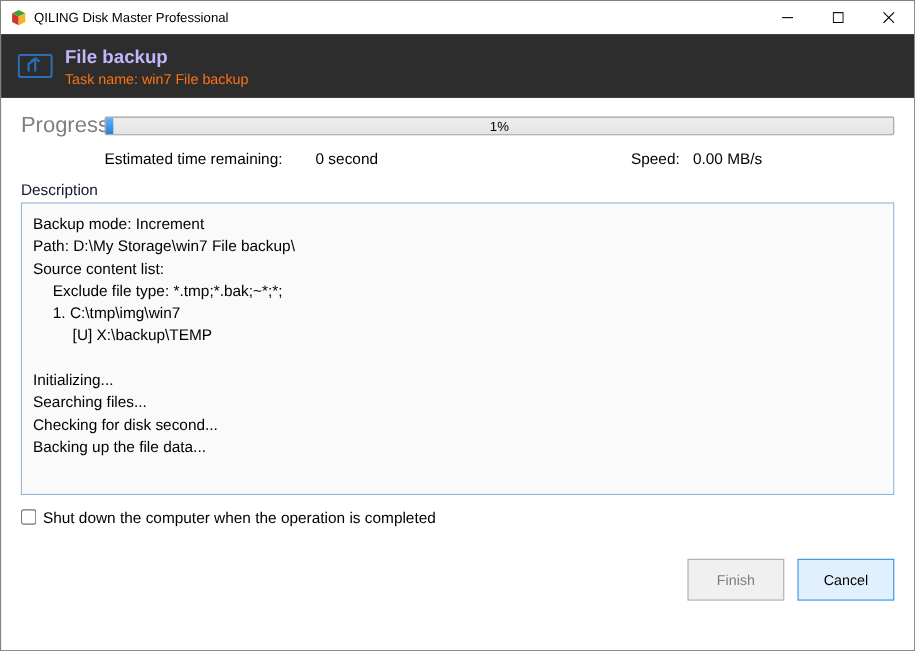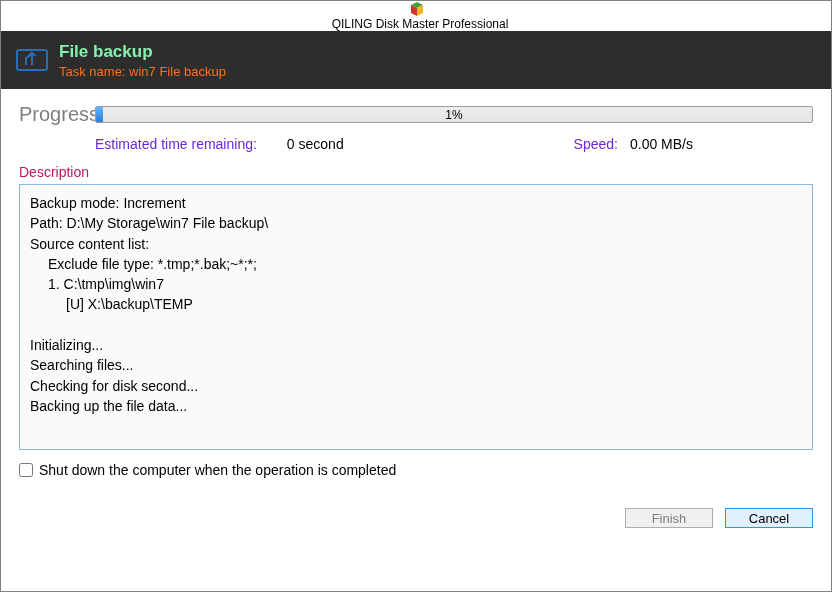--- a/index.html
+++ b/index.html
@@ -1,45 +1,45 @@
 <!DOCTYPE html>
 <html><head>
   <meta charset="utf-8">
   <style>
     * { box-sizing: border-box; margin: 0; padding: 0; font-family: "Segoe UI", Tahoma, sans-serif; }
     body { width: 832px; height: 592px; background: #fff; border: 1px solid #808080; display: flex; flex-direction: column; }
-    .titlebar { height: 30px; display: flex; align-items: center; padding-left: 8px; background: #fff; user-select: none; flex-direction: column; }
+    .titlebar { height: 30px; display: flex; align-items: center; padding-left: 8px; background: #fff; user-select: none; }
     .titlebar .app-icon { width: 16px; height: 16px; margin-right: 6px; }
     .titlebar .title { font-size: 12px; color: #000; }
     .titlebar .win-controls { margin-left: auto; display: flex; }
     .titlebar .win-btn { width: 46px; height: 30px; display: flex; align-items: center; justify-content: center; }
     .titlebar .win-btn svg { width: 10px; height: 10px; }
     .header { background: #2d2d2d; height: 58px; display: flex; align-items: center; padding: 0 14px; }
     .header-icon { width: 34px; height: 34px; margin-right: 10px; display: flex; align-items: center; justify-content: center; }
-    .header-text .main { color: #86efac; font-size: 17px; font-weight: 600; }
+    .header-text .main { color: #c4b5fd; font-size: 17px; font-weight: 600; }
     .header-text .sub { color: #f97316; font-size: 13px; margin-top: 2px; }
     .content { flex: 1; padding: 14px 18px 0 18px; display: flex; flex-direction: column; }
     .progress-row { display: flex; align-items: center; margin-bottom: 10px; }
     .progress-label { width: 76px; color: #7f7f7f; font-size: 20px; }
     .progress-bar { flex: 1; height: 17px; border: 1px solid #9d9d9d; background: linear-gradient(#ededed, #e4e4e4); border-radius: 2px; position: relative; overflow: hidden; }
     .progress-fill { position: absolute; left: 0; top: 0; bottom: 0; width: 1%; background: linear-gradient(#5fb3ff, #2b7ed6); }
     .progress-text { position: absolute; left: 0; right: 0; top: 0; bottom: 0; display: flex; align-items: center; justify-content: center; font-size: 12px; color: #000; }
     .stats-row { display: flex; align-items: center; font-size: 14px; margin-left: 76px; margin-bottom: 12px; }
-    .stats-row .lbl { color: #6d28d9; }
+    .stats-row .lbl { color: #000000; }
     .stats-row .val { color: #000; }
     .gap { width: 30px; }
-    .desc-label { color: #be185d; font-size: 14px; margin-bottom: 4px; }
+    .desc-label { color: #0f172a; font-size: 14px; margin-bottom: 4px; }
     .desc-box { border: 1px solid #8fb8dd; background: #fafafa; padding: 8px 10px; font-size: 14px; color: #000; line-height: 1.45; height: 266px; overflow: hidden; }
     .desc-box .ind1 { padding-left: 18px; }
     .desc-box .ind2 { padding-left: 36px; }
     .bottom { padding: 12px 0 0 0; }
     .chk-row { display: flex; align-items: center; font-size: 14px; color: #000; }
     .chk-row input { width: 14px; height: 14px; margin-right: 6px; }
     .btn-row { display: flex; justify-content: flex-end; gap: 12px; margin-top: 30px; padding-bottom: 14px; }
-    .btn { width: 88px; height: 20px; font-size: 13px; border: 1px solid #adadad; background: #f0f0f0; color: #7d7d7d; display: flex; align-items: center; justify-content: center; }
+    .btn { width: 88px; height: 38px; font-size: 13px; border: 1px solid #adadad; background: #f0f0f0; color: #7d7d7d; display: flex; align-items: center; justify-content: center; }
     .btn.primary { color: #000; background: #e1f0ff; border: 1px solid #3693e4; }
   </style>
 </head>
 <body>
 
 <div class="titlebar">
   <span class="app-icon">
     <svg viewBox="0 0 16 16">
         <polygon points="2,4 8,1 14,4 8,7" fill="#3fa33c"></polygon>
         <polygon points="2,4 2,12 8,15 8,7" fill="#d0342c"></polygon>

